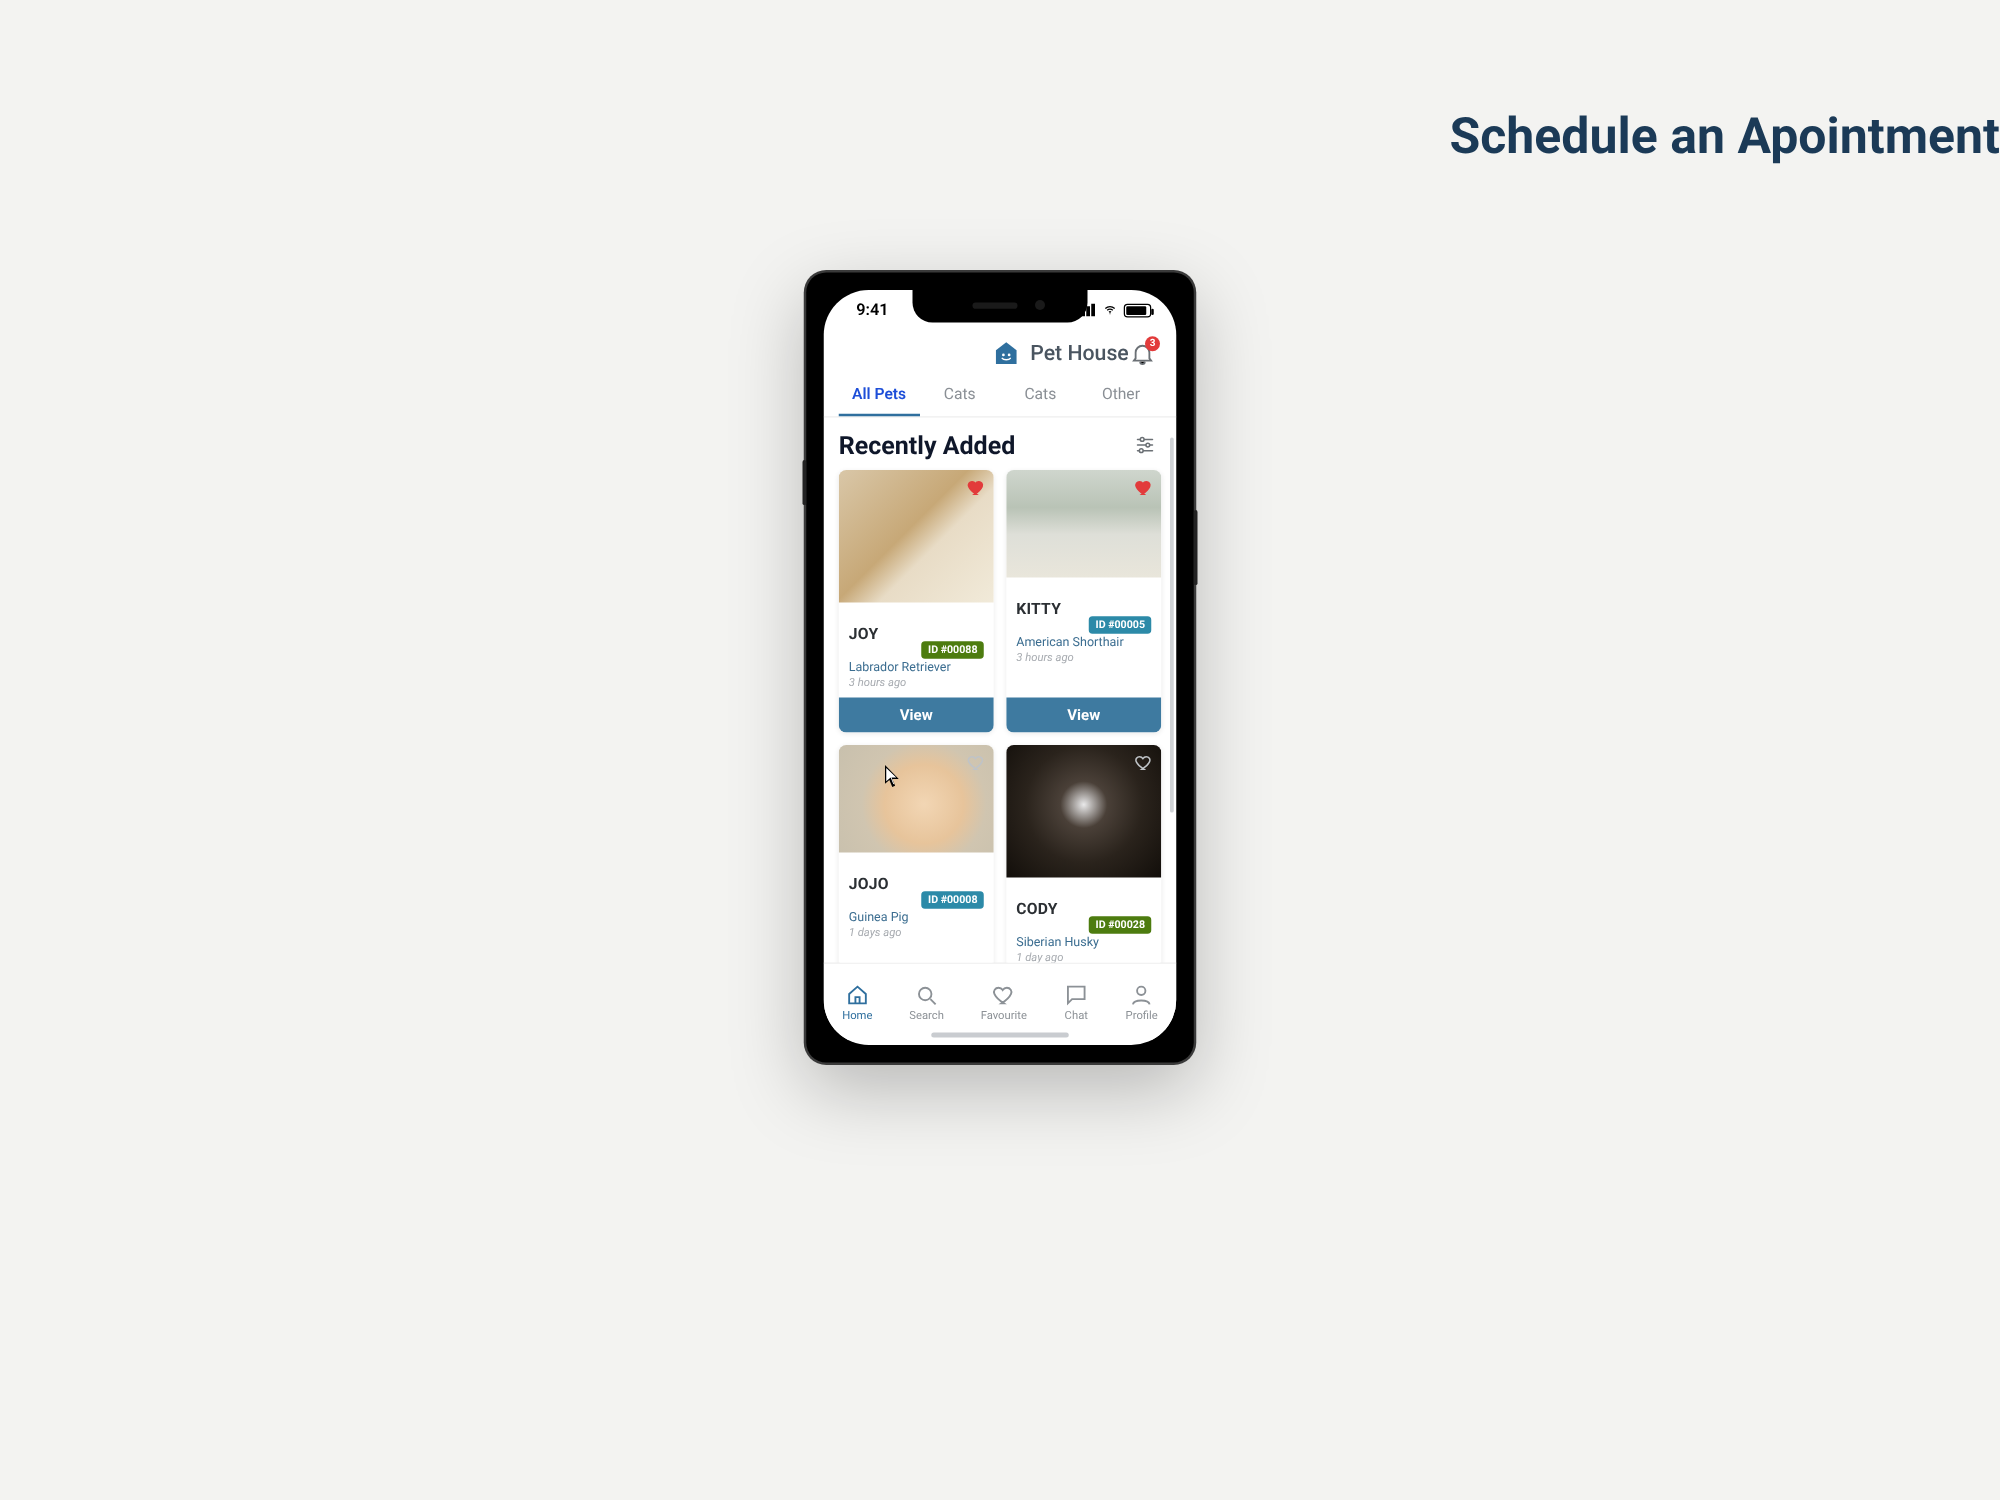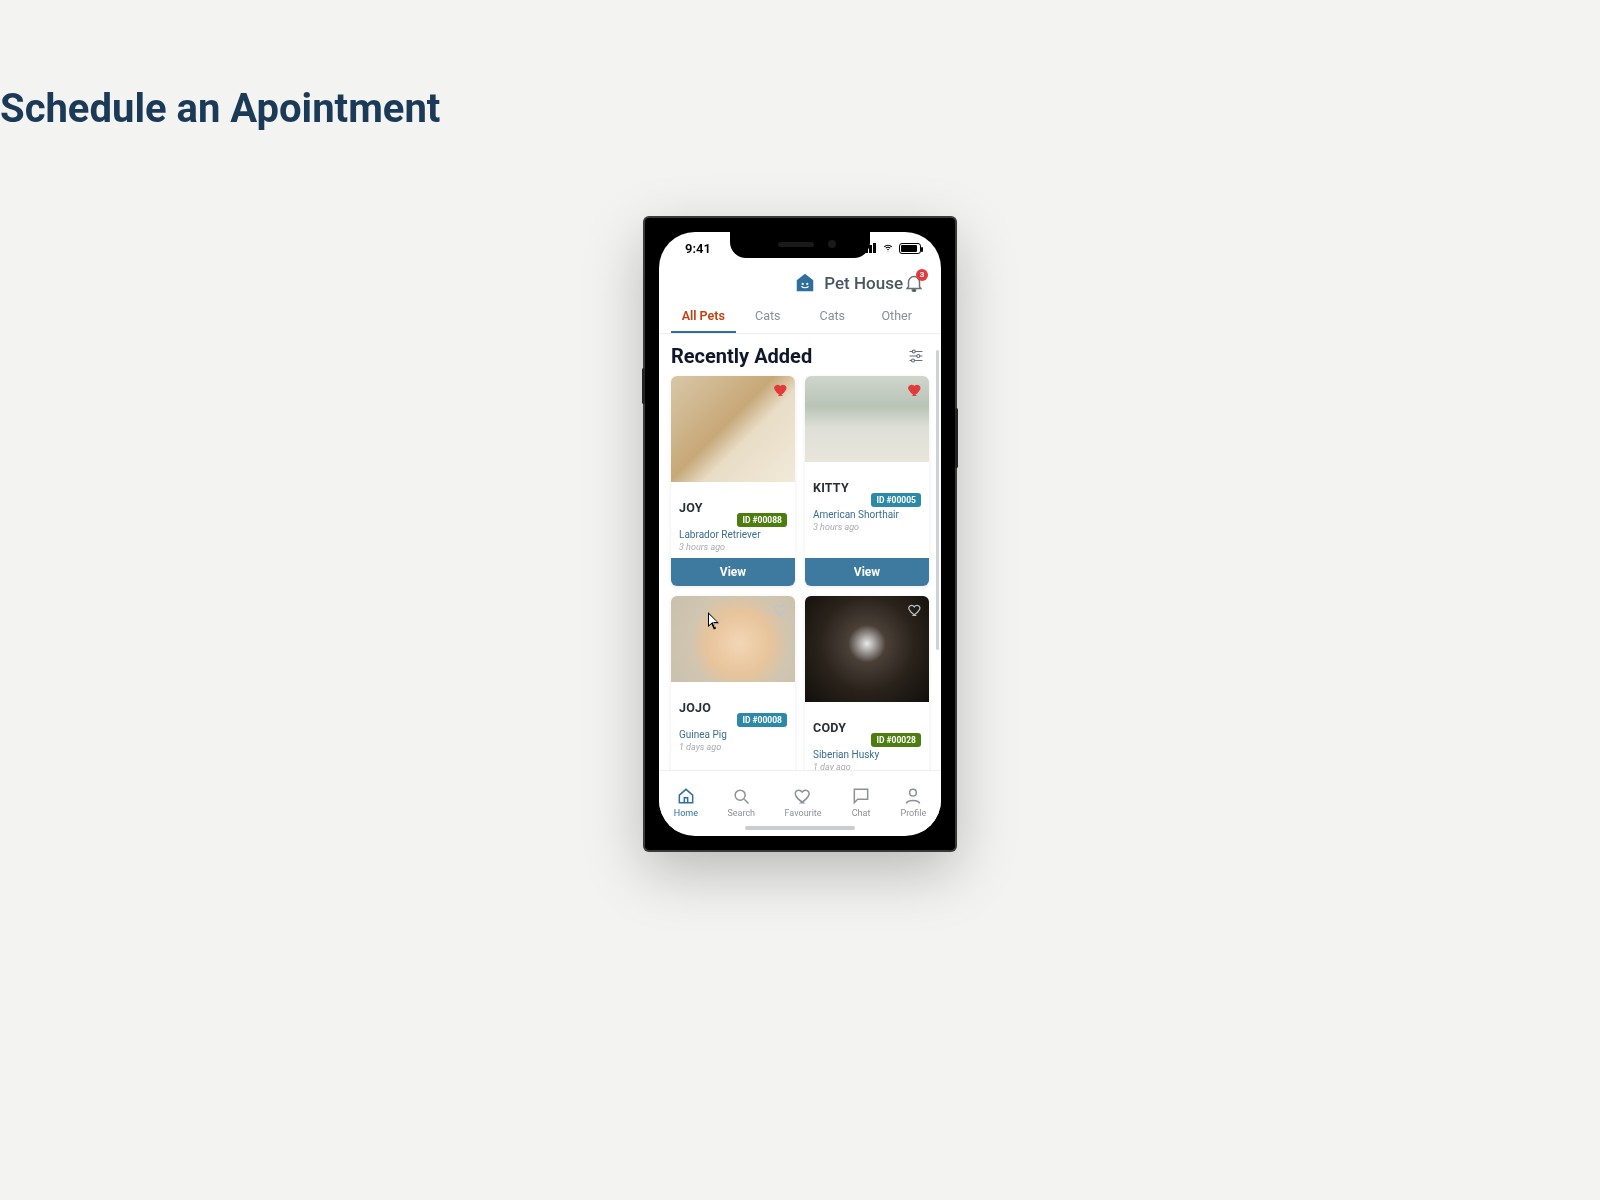--- a/index.html
+++ b/index.html
@@ -5,32 +5,32 @@
   * { box-sizing: border-box; margin: 0; padding: 0; }
   body {
     width: 1600px; height: 1200px;
     background: #f3f3f1;
     font-family: -apple-system, BlinkMacSystemFont, "Segoe UI", Roboto, sans-serif;
     position: relative;
   }
   .page-title {
     position: absolute;
     top: 85px; left: 0; right: 0;
-    text-align: left;
+    text-align: right;
     font-size: 40px;
     font-weight: 700;
     color: #1b3a57;
   }
   .phone {
     position: absolute;
     left: 50%; top: 218px;
     transform: translateX(-50%);
     width: 310px; height: 632px;
     background: #000;
-    border-radius: 4px;
+    border-radius: 16px;
     padding: 14px;
     box-shadow: 0 0 0 2px #3a3a3a, 0 20px 60px rgba(0,0,0,.25);
   }
   .phone::before {
     content:"";
     position:absolute;
     left: -3px; top: 150px;
     width: 3px; height: 36px;
     background:#222; border-radius: 2px;
   }
@@ -117,21 +117,21 @@
     display:flex; gap: 0;
     padding: 0 12px;
     border-bottom: 1px solid #eee;
   }
   .tab {
     flex:1; text-align:center;
     padding: 8px 0 8px;
     font-size: 12.5px; color:#8a8f95; cursor:pointer;
     border-bottom: 2px solid transparent;
   }
-  .tab.active { color:#c2410c; border-bottom-color:#2f6f9e; font-weight:600; }
+  .tab.active { color:#1d4ed8; border-bottom-color:#2f6f9e; font-weight:600; }
 
   .content { flex:1; overflow:hidden; padding: 10px 12px 0; position:relative; }
   .section-head { display:flex; align-items:center; justify-content:space-between; margin-bottom:8px; padding-right:4px;}
   .section-title { font-size: 20px; font-weight:700; color:#0f172a; }
   .filter-icon { width:18px; height:18px; color:#6b7075; }
 
   .grid {
     display:grid;
     grid-template-columns: repeat(2, 1fr);
     gap: 10px;

